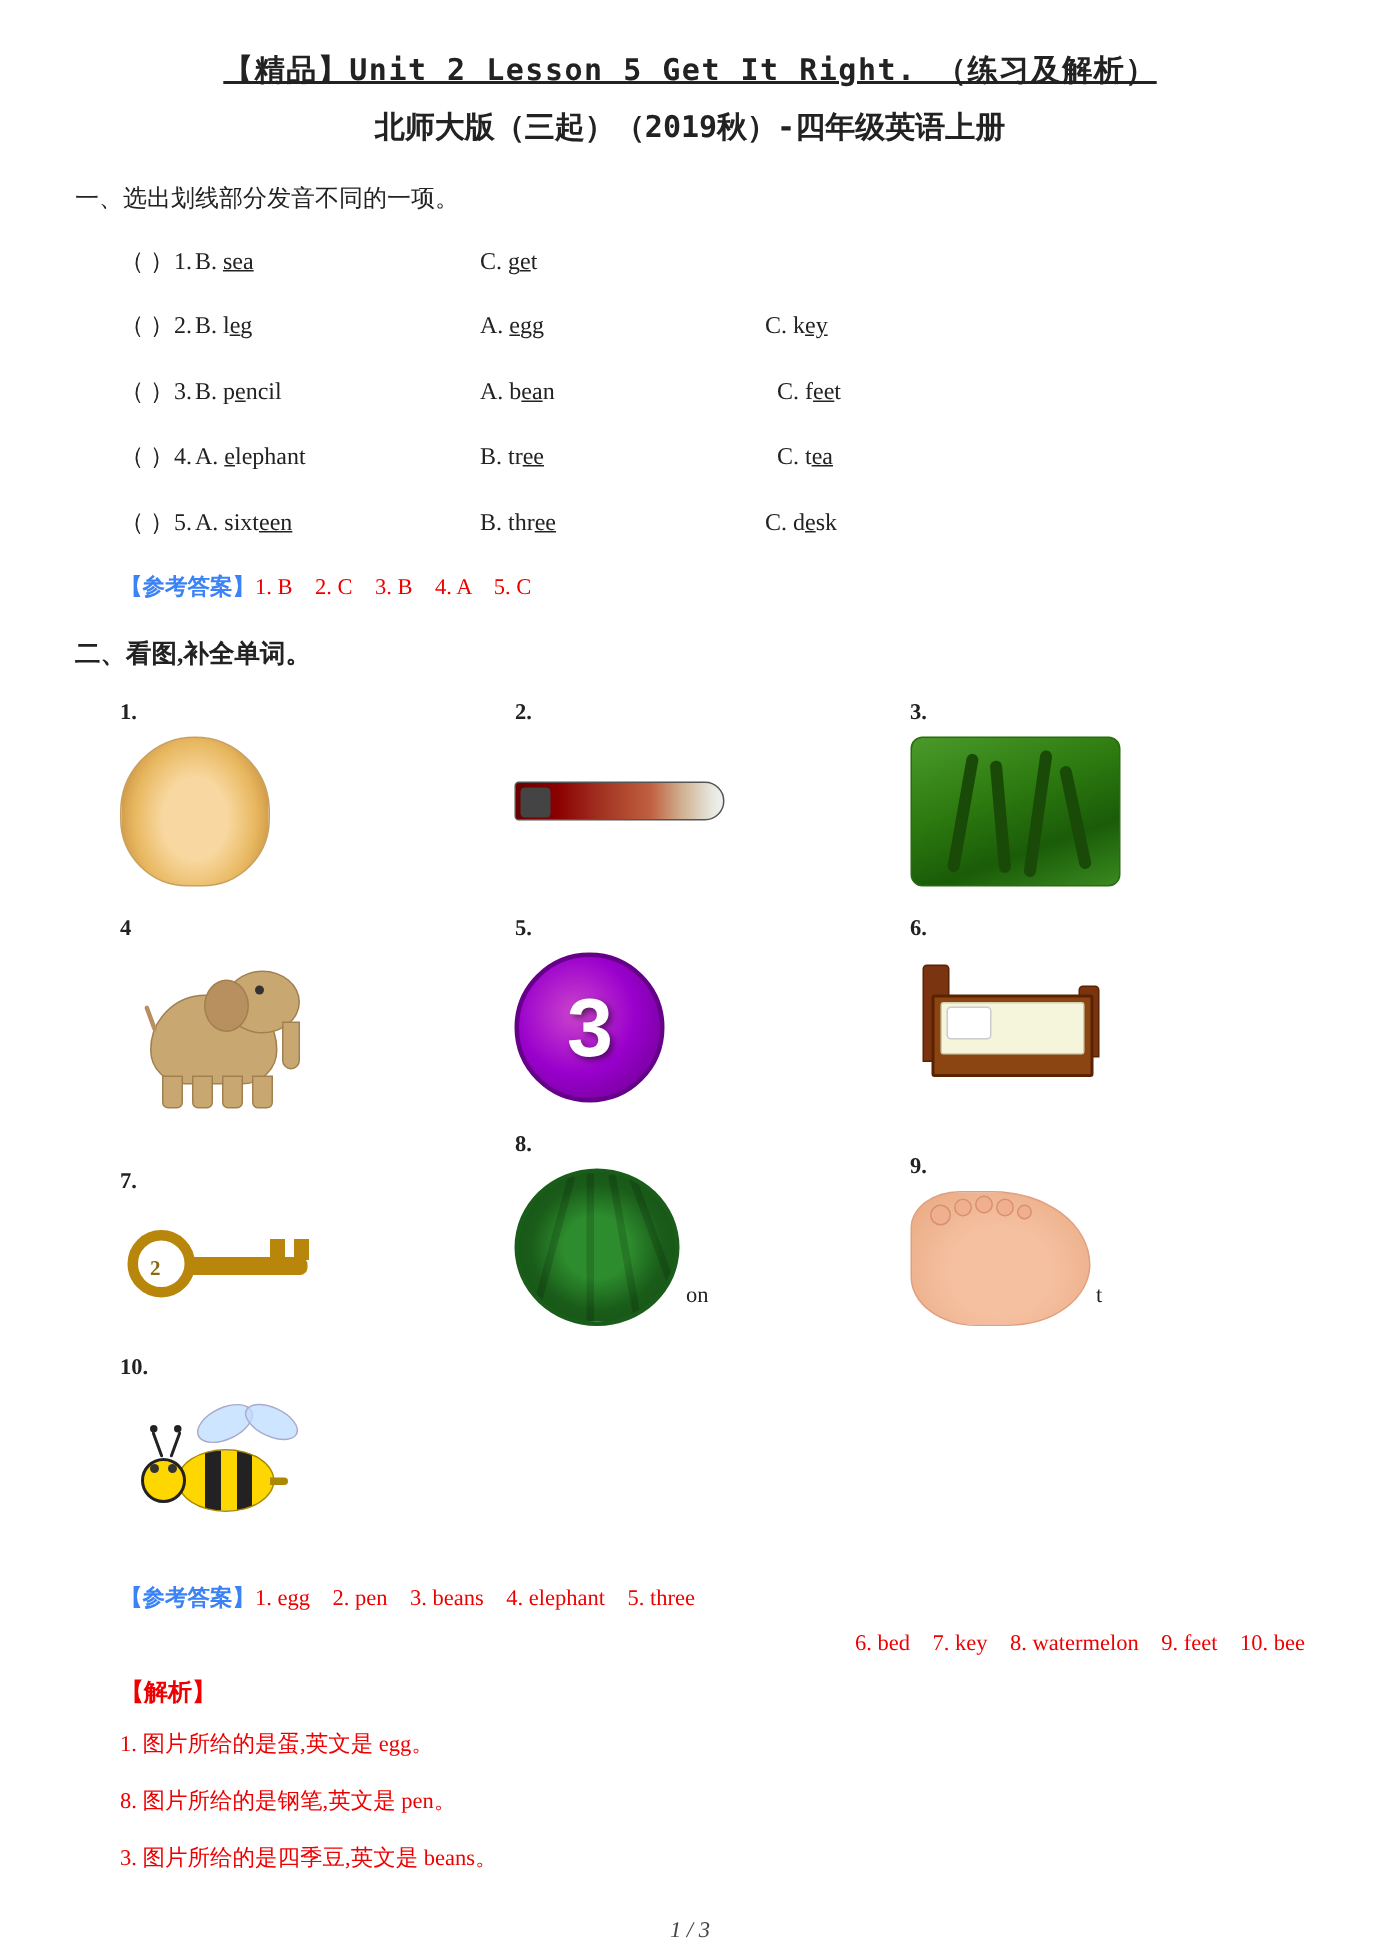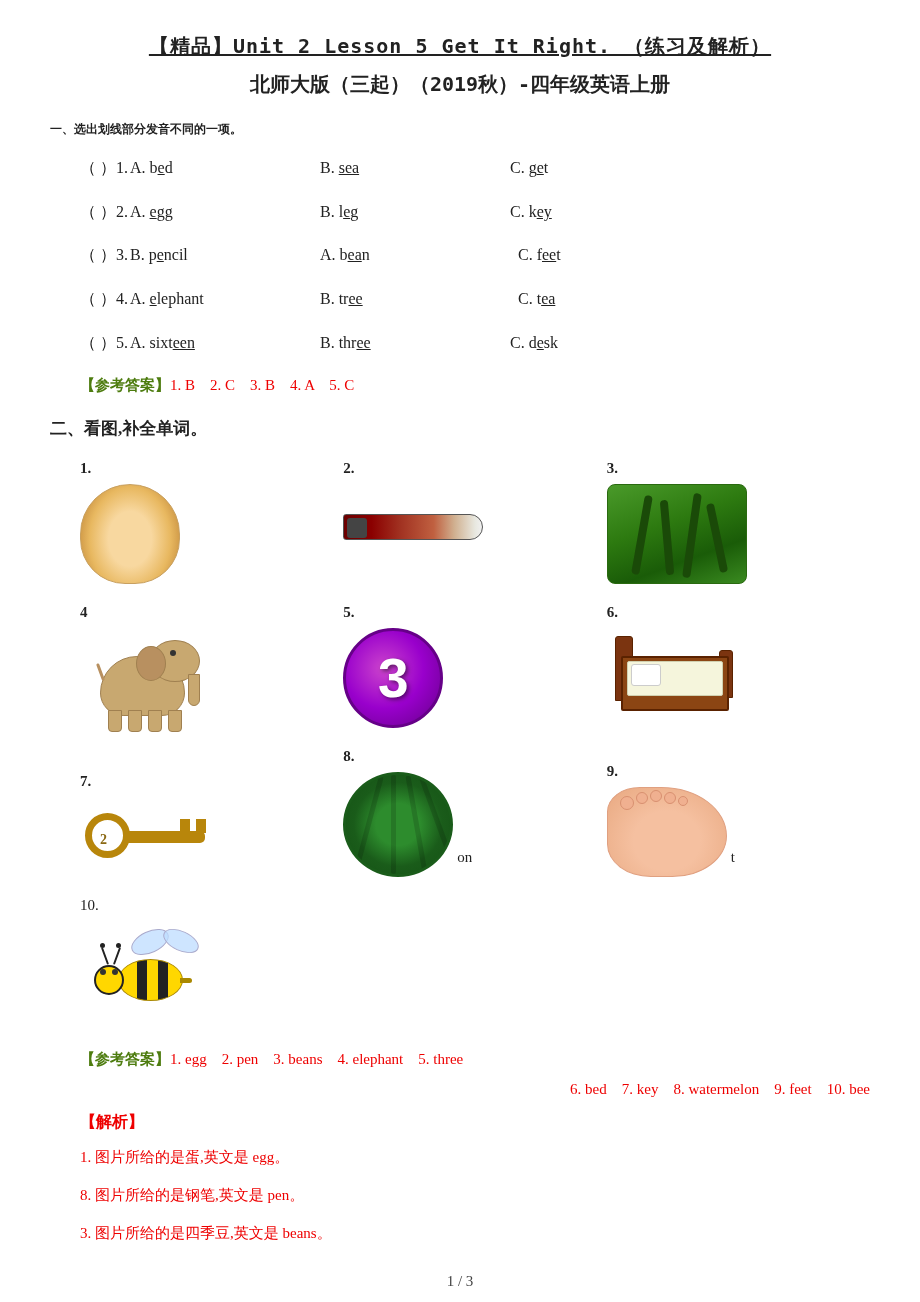--- a/index.html
+++ b/index.html
@@ -23,22 +23,22 @@
       text-decoration: underline;
     }
     .page-subtitle {
       text-align: center;
       font-size: 20px;
       font-weight: bold;
       font-family: "SimHei", "黑体", monospace;
       margin-bottom: 20px;
     }
     .section-title {
-      font-size: 12px;
-      font-weight: bold;
+      font-size: 16px;
+      font-weight: normal;
       margin-bottom: 16px;
       margin-top: 10px;
     }
     .question-block {
       margin-bottom: 12px;
       padding-left: 30px;
       font-size: 16px;
     }
     .question-row {
       display: flex;
@@ -89,48 +89,48 @@
     .analysis-item {
       color: #e00;
       font-size: 15px;
       margin-bottom: 14px;
     }
     .page-num {
       text-align: center;
       margin-top: 24px;
       font-size: 15px;
       color: #444;
+      font-style: italic;
     }
     .red-bracket {
-      color: #4d7c0f;
+      color: #3b82f6;
       font-weight: bold;
       text-align: right;
     }
   </style>
 </head>
 <body>
 
 <div class="page-title">【精品】Unit 2 Lesson 5 Get It Right. （练习及解析）</div>
 <div class="page-subtitle">北师大版（三起）（2019秋）-四年级英语上册</div>
 
 <div class="section-title">一、选出划线部分发音不同的一项。</div>
 
 <div class="question-block">
 
   <div class="question-row">
     <span class="q-num">（  ）1.</span>
-    <span class="q-opt">A. b<span class="underline">e</span>d</span>
     <span class="q-opt">B. <span class="underline">sea</span></span>
     <span class="q-opt">C. g<span class="underline">e</span>t</span>
   </div>
 
   <div class="question-row">
     <span class="q-num">（  ）2.</span>
+    <span class="q-opt">B. l<span class="underline">e</span>g</span>
     <span class="q-opt">A. <span class="underline">e</span>gg</span>
-    <span class="q-opt">B. l<span class="underline">e</span>g</span>
     <span class="q-opt">C. k<span class="underline">ey</span></span>
   </div>
 
   <div class="question-row">
     <span class="q-num">（  ）3.</span>
     <span class="q-opt">B. p<span class="underline">e</span>ncil</span>
     <span class="q-opt">A. b<span class="underline">ea</span>n</span>
     <span class="q-opt">&nbsp;&nbsp;C. f<span class="underline">ee</span>t</span>
   </div>
 
@@ -275,21 +275,21 @@
           <div style="position:absolute; width:10px; height:10px; background:#f0b090; border-radius:50%; top:8px; left:70px; border:1px solid #d89070;"></div>
         </div>
         <span style="font-size:15px; margin-left:4px; margin-bottom:8px;">t</span>
       </div>
     </div>
   </div>
 
   <div style="display:flex; gap:0; margin-bottom:16px; align-items:flex-start;">
 
     <div style="width:280px; display:flex; flex-direction:column;">
-      <span style="font-size:15px; font-weight:normal; margin-bottom:4px;">10.</span>
+      <span style="font-size:15px; font-weight:bold; margin-bottom:4px;">10.</span>
       <div style="width:140px; height:110px; position:relative;">
 
         <div style="position:absolute; width:40px; height:22px; background:rgba(190,220,255,0.75); border-radius:50%; top:10px; left:50px; border:1px solid #aac; transform:rotate(-25deg);"></div>
         <div style="position:absolute; width:38px; height:20px; background:rgba(190,220,255,0.75); border-radius:50%; top:10px; left:82px; border:1px solid #aac; transform:rotate(25deg);"></div>
 
         <div style="position:absolute; width:65px; height:42px; background:linear-gradient(90deg, #FFD700 0% 28%, #222 28% 45%, #FFD700 45% 62%, #222 62% 78%, #FFD700 78% 100%); border-radius:50%; top:38px; left:38px; border:1px solid #aa8800;"></div>
 
         <div style="position:absolute; width:30px; height:30px; background:#FFD700; border-radius:50%; top:44px; left:14px; border:2px solid #222;"></div>
 
         <div style="position:absolute; width:6px; height:6px; background:#333; border-radius:50%; top:48px; left:20px;"></div>

